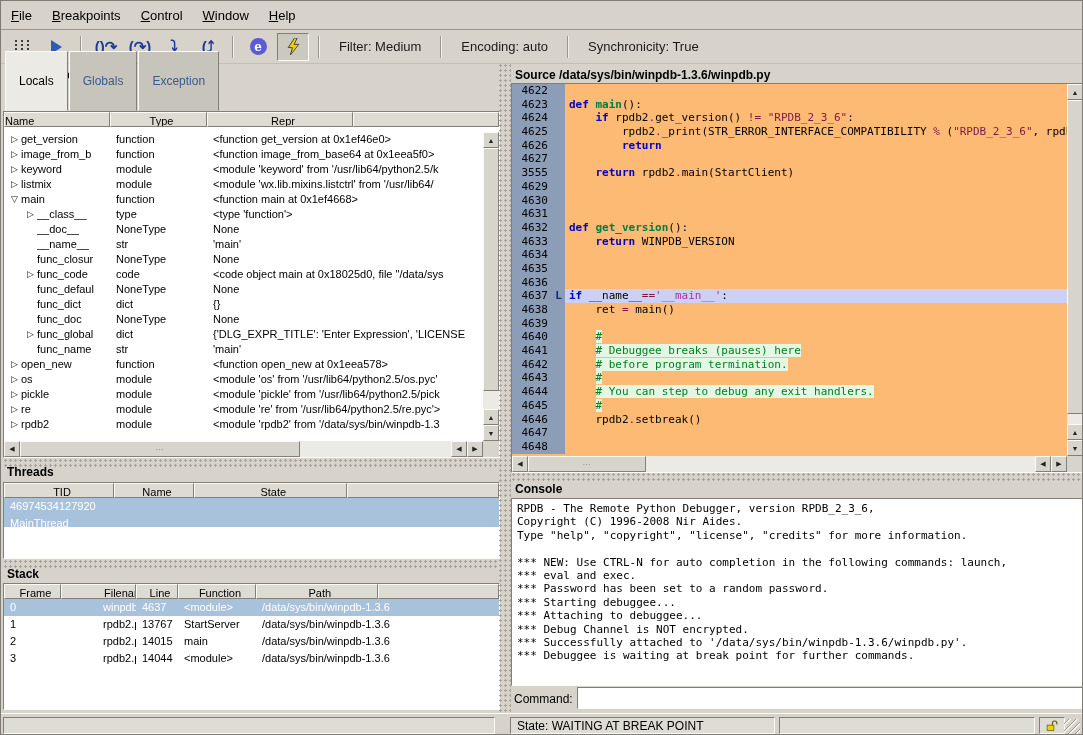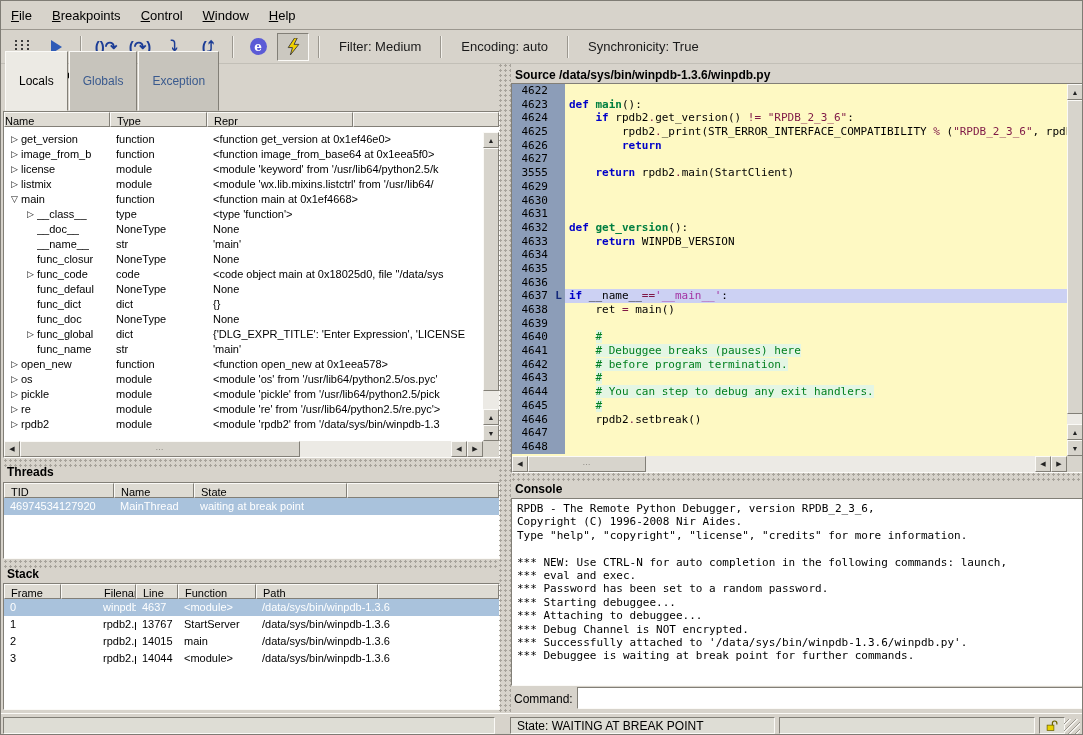--- a/index.html
+++ b/index.html
@@ -30,55 +30,55 @@
   .sec-title{position:absolute;font-size:12px;font-weight:bold;}
 
   
   #ns-tabs{position:absolute;left:4px;top:84px;height:26px;display:flex;align-items:flex-end;font-size:12px;}
   .tab{padding:22px 13px;background:#c7c4bc;color:#3a5a8e;border:1px solid;
        border-color:#fbfaf7 #827f77 #c7c4bc #fbfaf7;margin-right:1px;}
   .tab.active{background:#eceae4;color:#000;border-color:#fbfaf7 #827f77 #eceae4 #fbfaf7;position:relative;top:0;}
 
   
   .tbl{position:absolute;background:#fff;border:1px solid;border-color:#827f77 #fbfaf7 #fbfaf7 #827f77;overflow:hidden;}
-  .hdr{display:flex;height:15px;background:#a3a3a3;font-size:11px;}
+  .hdr{display:flex;height:15px;background:#a3a3a3;font-size:11px;text-align:center;}
   .hcell{border:1px solid;border-color:#fbfaf7 #827f77 #827f77 #fbfaf7;background:#dedbd3;
          padding:2px 0 0 6px;box-sizing:border-box;white-space:nowrap;overflow:hidden;}
   .rowline{display:flex;font-size:11px;white-space:nowrap;}
   .rowline.sel{background:#a9c2dc;color:#fff;}
   .cell{overflow:hidden;box-sizing:border-box;padding-left:6px;}
 
   
   #ns-box{left:2px;top:110px;width:495px;height:345px;}
   #ns-body{position:absolute;left:0;top:20px;right:16px;bottom:16px;overflow:hidden;background:#fff;}
   .ns-row{height:15px;line-height:15px;}
   .ns-c0{width:106px;flex:none;display:flex;padding-left:0;}
   .ns-c1{width:97px;flex:none;}
   .ns-c2{flex:1;}
   .expander{width:13px;flex:none;text-align:center;font-size:9px;line-height:15px;color:#111;}
 
   
   #th-box{left:2px;top:481px;width:495px;height:75px;}
   .th-c0{width:110px;flex:none;}
   .th-c1{width:80px;flex:none;}
   .th-c2{flex:1;}
-  #th-body .rowline{height:17px;line-height:17px;}
+  #th-body .rowline{height:29px;line-height:17px;flex-direction:column;}
 
   
   #st-box{left:2px;top:582px;width:495px;height:125px;}
   .st-c0{width:57px;flex:none;}
   .st-c1{width:75px;flex:none;padding-left:42px;}
   .st-c2{width:42px;flex:none;}
   .st-c3{width:78px;flex:none;}
   .st-c4{flex:1;}
   #st-body .rowline{height:17px;line-height:17px;}
 
   
   #src-box{left:510px;top:82px;width:571px;height:388px;}
-  #src-lines{position:absolute;left:0;top:0;right:16px;bottom:16px;overflow:hidden;background:#fef9c3;
+  #src-lines{position:absolute;left:0;top:0;right:16px;bottom:16px;overflow:hidden;background:#fdba74;
              font-family:"DejaVu Sans Mono",monospace;font-size:11px;}
   .src-line{display:flex;height:13.7px;line-height:13.7px;}
   .ln{width:40px;flex:none;text-align:right;padding-right:4px;background:#8c9db8;color:#000;box-sizing:border-box;}
   .mk{width:13px;flex:none;background:#8c9db8;color:#14297a;font-weight:bold;text-align:center;}
   .code{flex:1;white-space:pre;overflow:hidden;padding-left:4px;}
   .src-line.cur .code{background:#ccd1f3;}
   .seg-k{color:#0000c8;font-weight:bold;}
   .seg-f{color:#007f40;font-weight:bold;}
   .seg-s{color:#7f1846;}
   .seg-q{color:#a333a3;}
@@ -200,21 +200,21 @@
           <div class="cell ns-c0">
             <span class="expander" style="margin-left: 4px;">▷</span>
             <span style="overflow: hidden; white-space: nowrap;">image_from_b</span>
           </div>
           <div class="cell ns-c1">function</div>
           <div class="cell ns-c2">&lt;function image_from_base64 at 0x1eea5f0&gt;</div>
         </div>
         <div class="rowline ns-row">
           <div class="cell ns-c0">
             <span class="expander" style="margin-left: 4px;">▷</span>
-            <span style="overflow: hidden; white-space: nowrap;">license</span>
+            <span style="overflow: hidden; white-space: nowrap;">keyword</span>
           </div>
           <div class="cell ns-c1">module</div>
           <div class="cell ns-c2">&lt;module 'keyword' from '/usr/lib64/python2.5/k</div>
         </div>
         <div class="rowline ns-row">
           <div class="cell ns-c0">
             <span class="expander" style="margin-left: 4px;">▷</span>
             <span style="overflow: hidden; white-space: nowrap;">listmix</span>
           </div>
           <div class="cell ns-c1">module</div>

